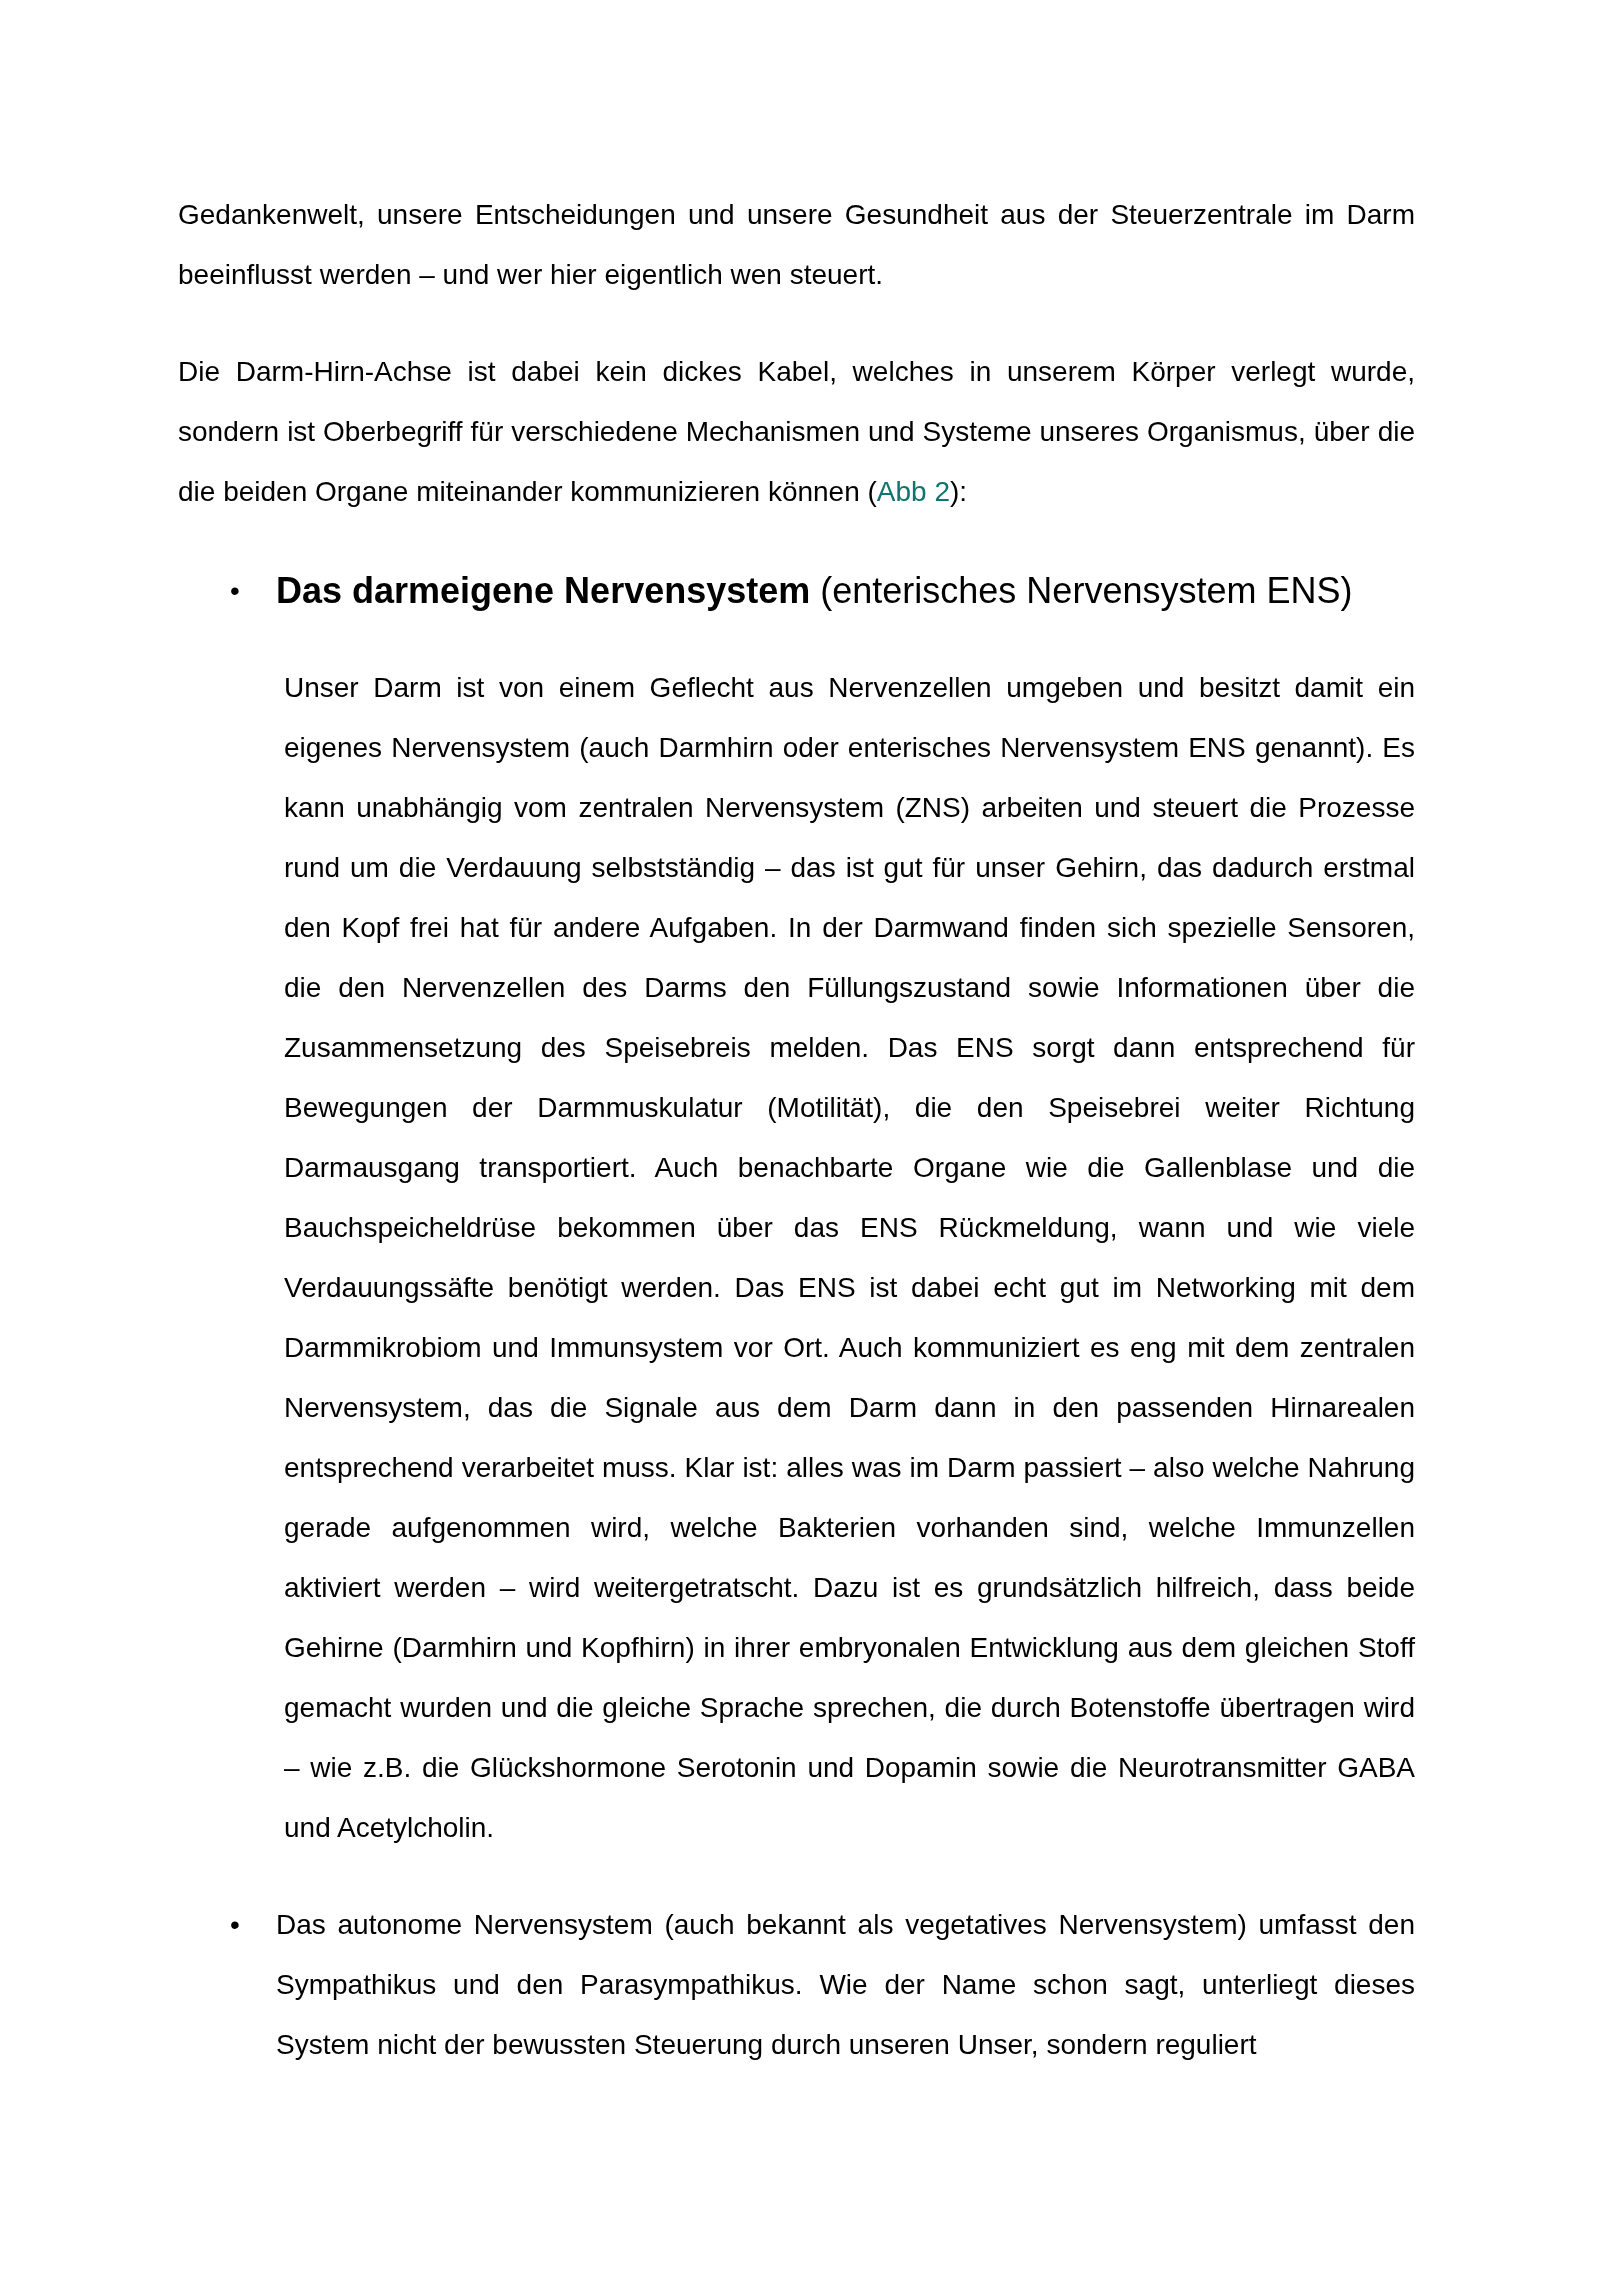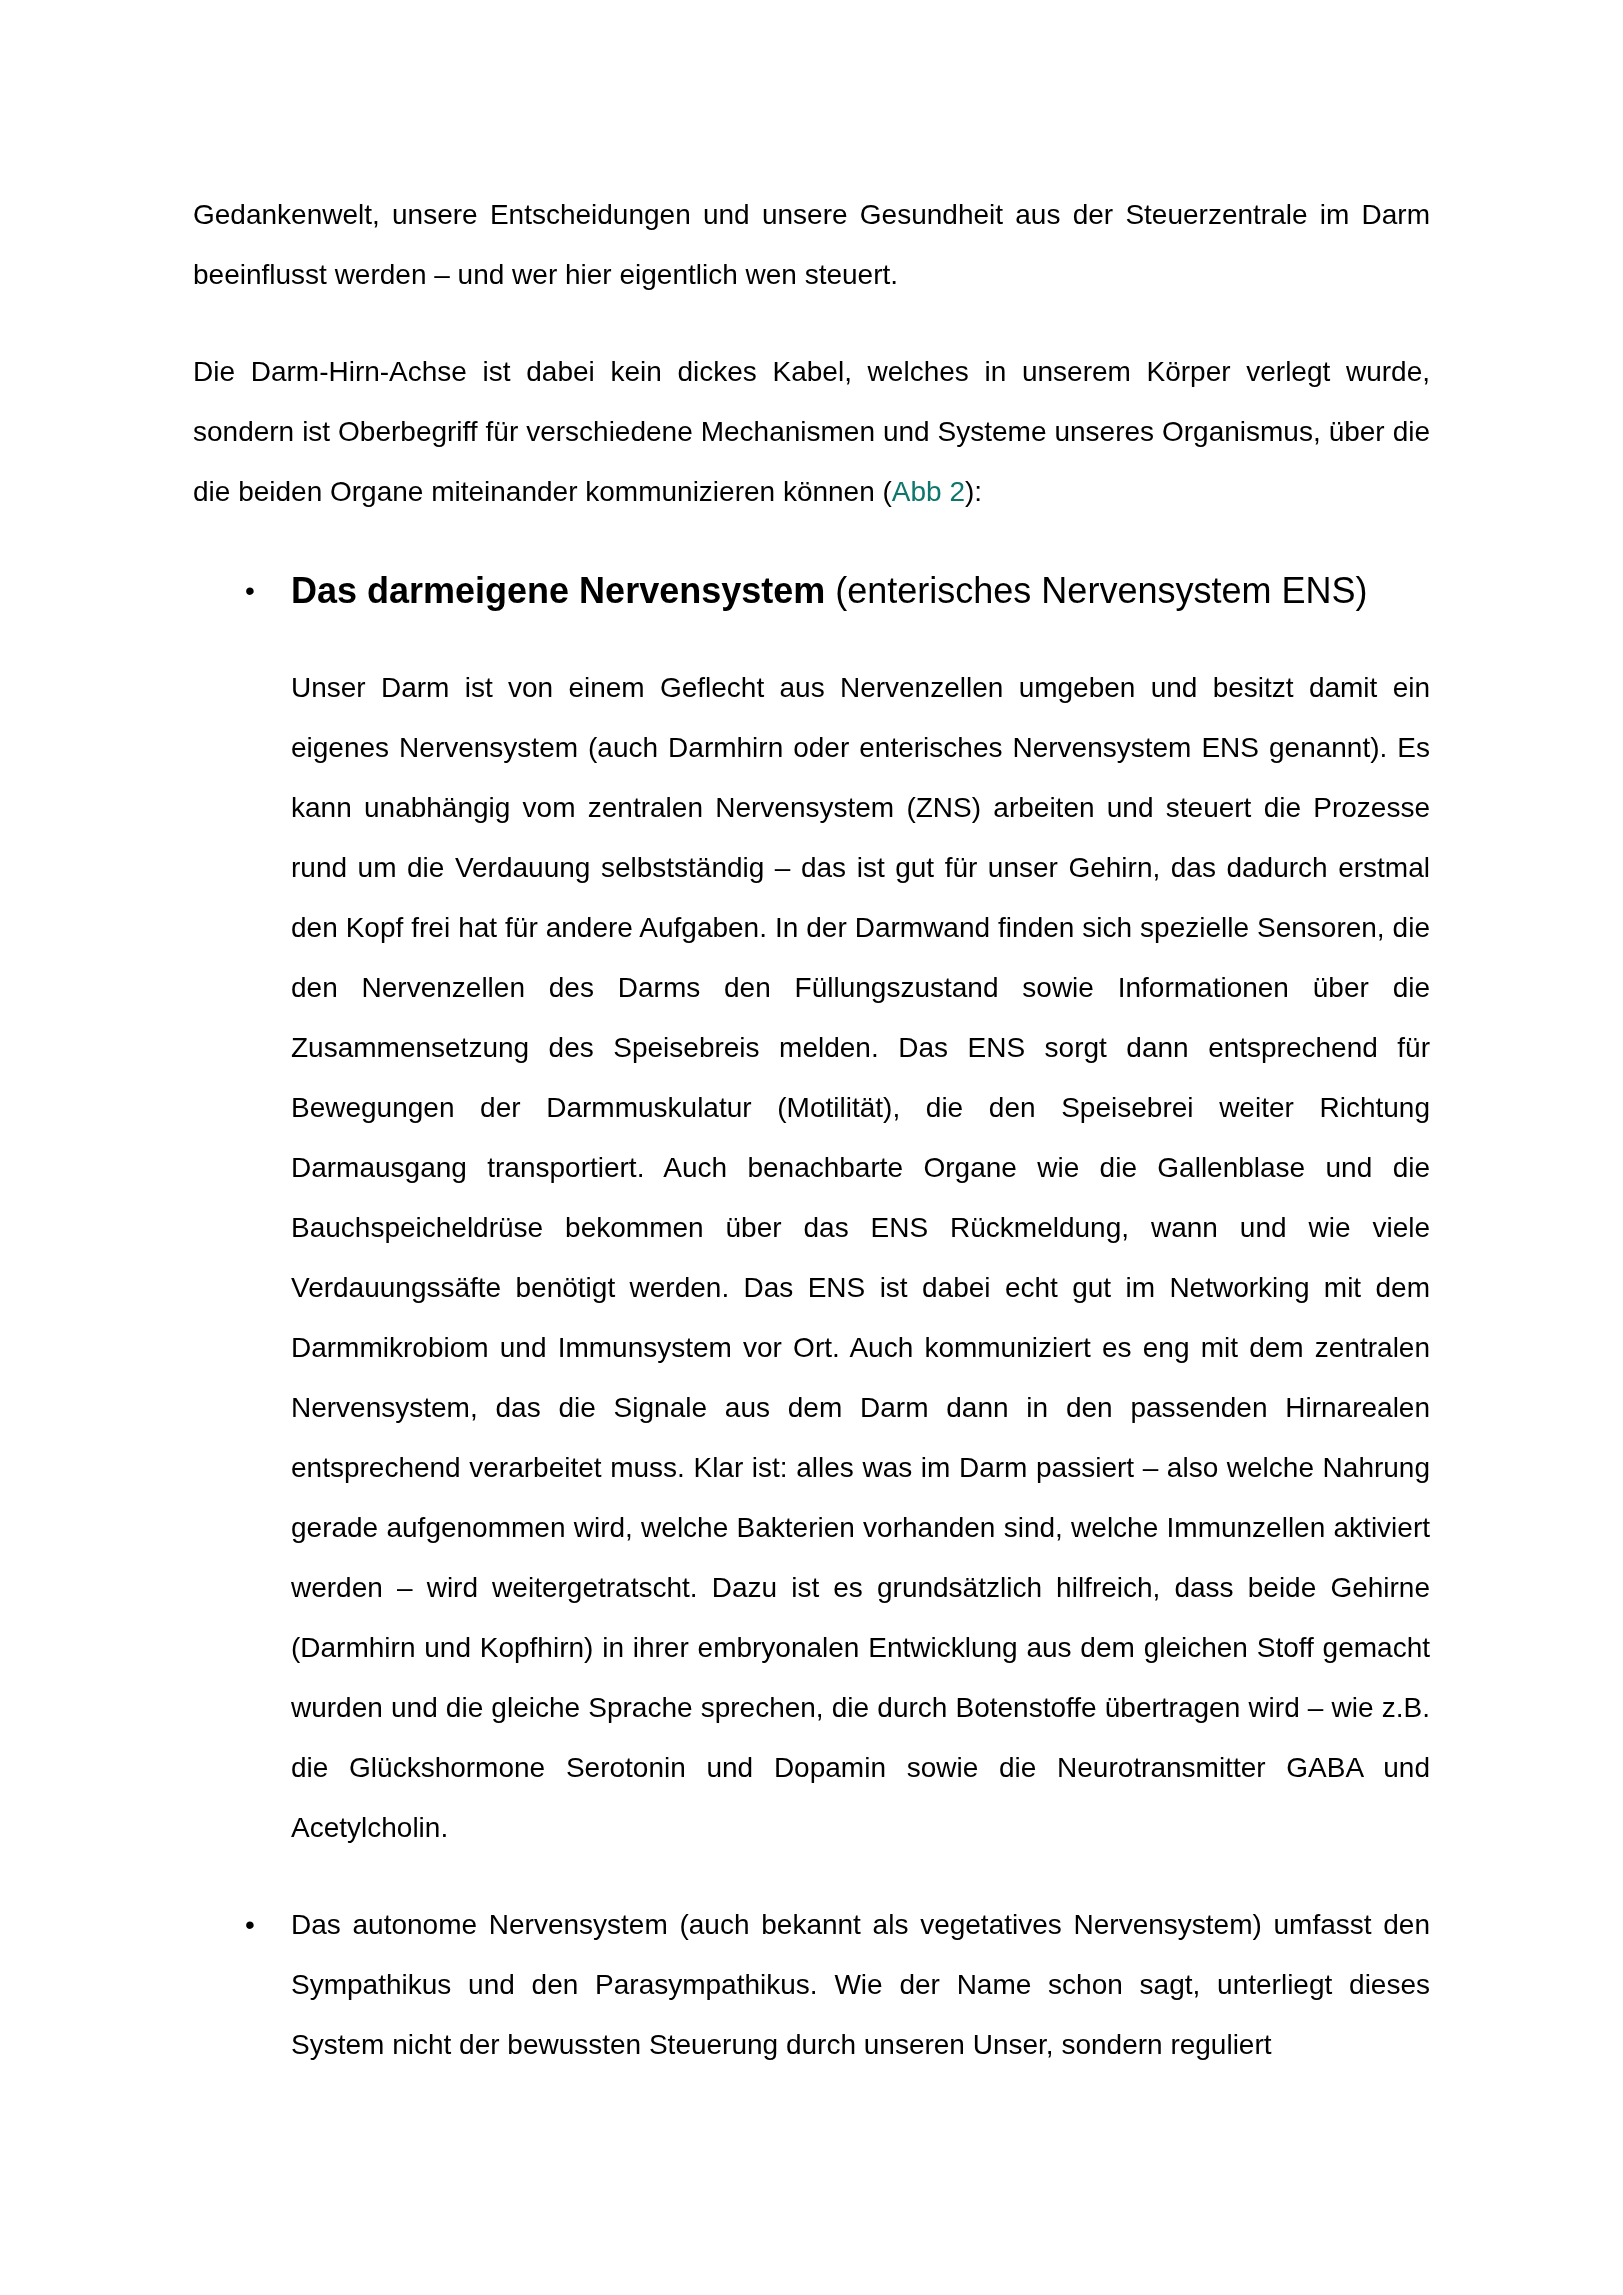--- a/index.html
+++ b/index.html
@@ -1,27 +1,27 @@
 <!DOCTYPE html>
 <html style="font-size:10.5px"><head>
 <meta charset="utf-8">
 <style>
   html, body { margin: 0; padding: 0; background: #ffffff; }
   body { width: 1623px; height: 2295px; position: relative; overflow: hidden;
          font-family: "Liberation Sans", sans-serif; color: #000; }
-  .page { position: absolute; left: 193px; top: 185px; width: 1237px; }
+  .page { position: absolute; left: 178px; top: 185px; width: 1237px; }
   p { margin: 0; font-size: 28px; line-height: 60px; text-align: justify; }
   .para1 { }
   .para2 { margin-top: 37px; }
   .list { margin: 39px 0 0 0; padding: 0; list-style: none; }
   .list li { position: relative; padding-left: 98px; }
   .bullet { position: absolute; left: 52px; top: 0; font-size: 28px; line-height: 60px; }
   .item-title { font-size: 36px; line-height: 60px; }
   .item-title b { font-weight: bold; }
-  .item1-body { margin-top: 37px; }
+  .item1-body { margin-top: 37px; margin-left: 8px; }
   .item2 { margin-top: 37px; }
   .ref { color: #0f766e; }
 </style>
 </head>
 <body>
 
 <div class="page">
 
   <p class="para1">Gedankenwelt, unsere Entscheidungen und unsere Gesundheit aus der Steuerzentrale im Darm beeinflusst werden – und wer hier eigentlich wen steuert.</p>
 

